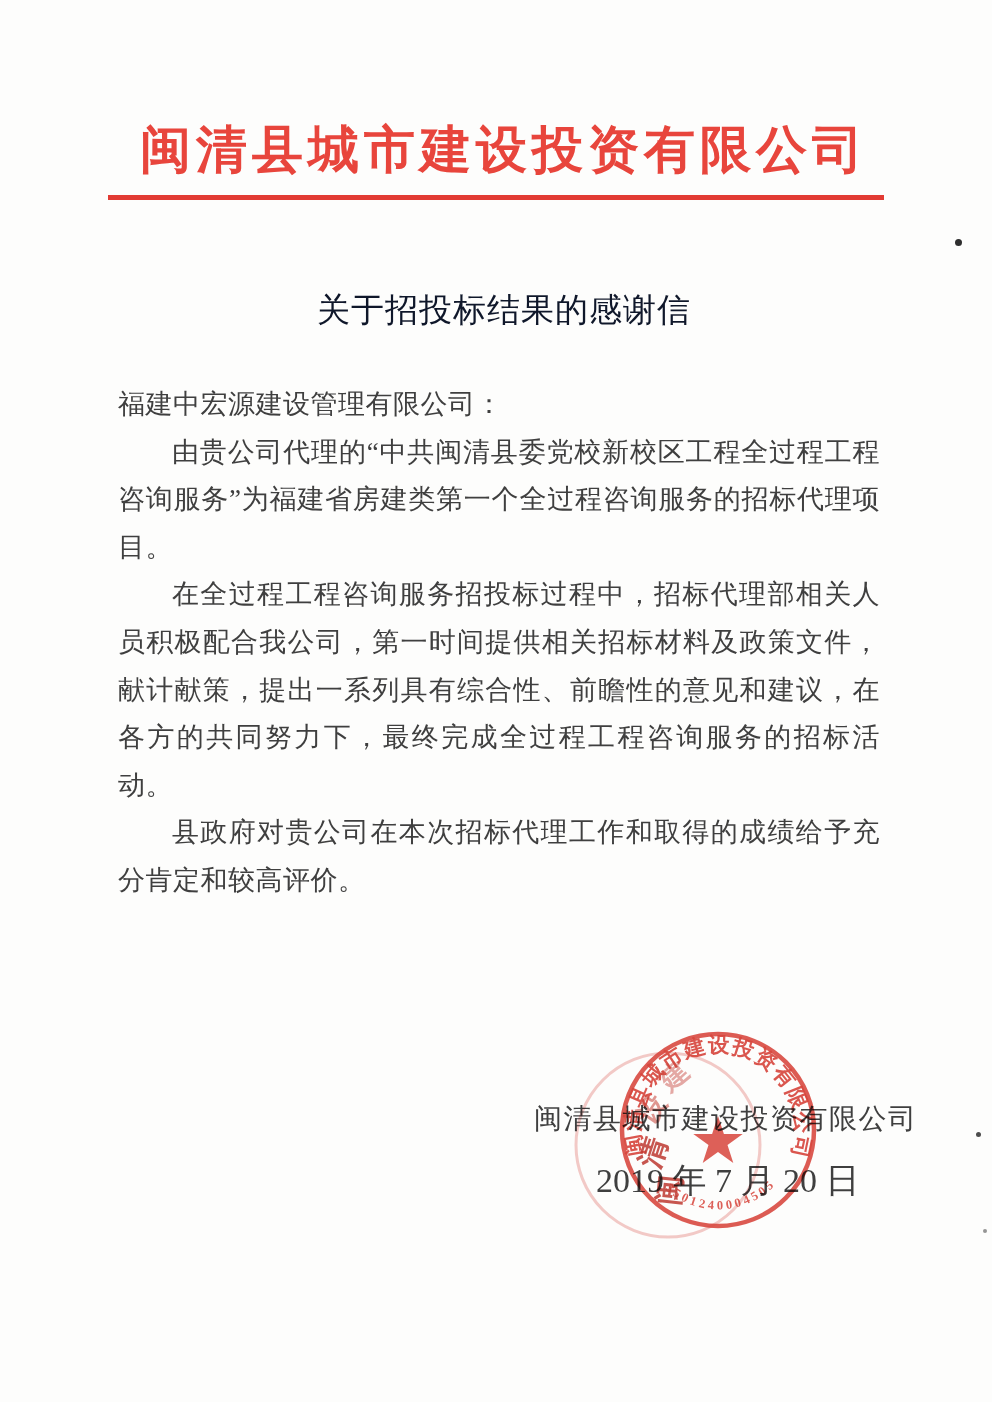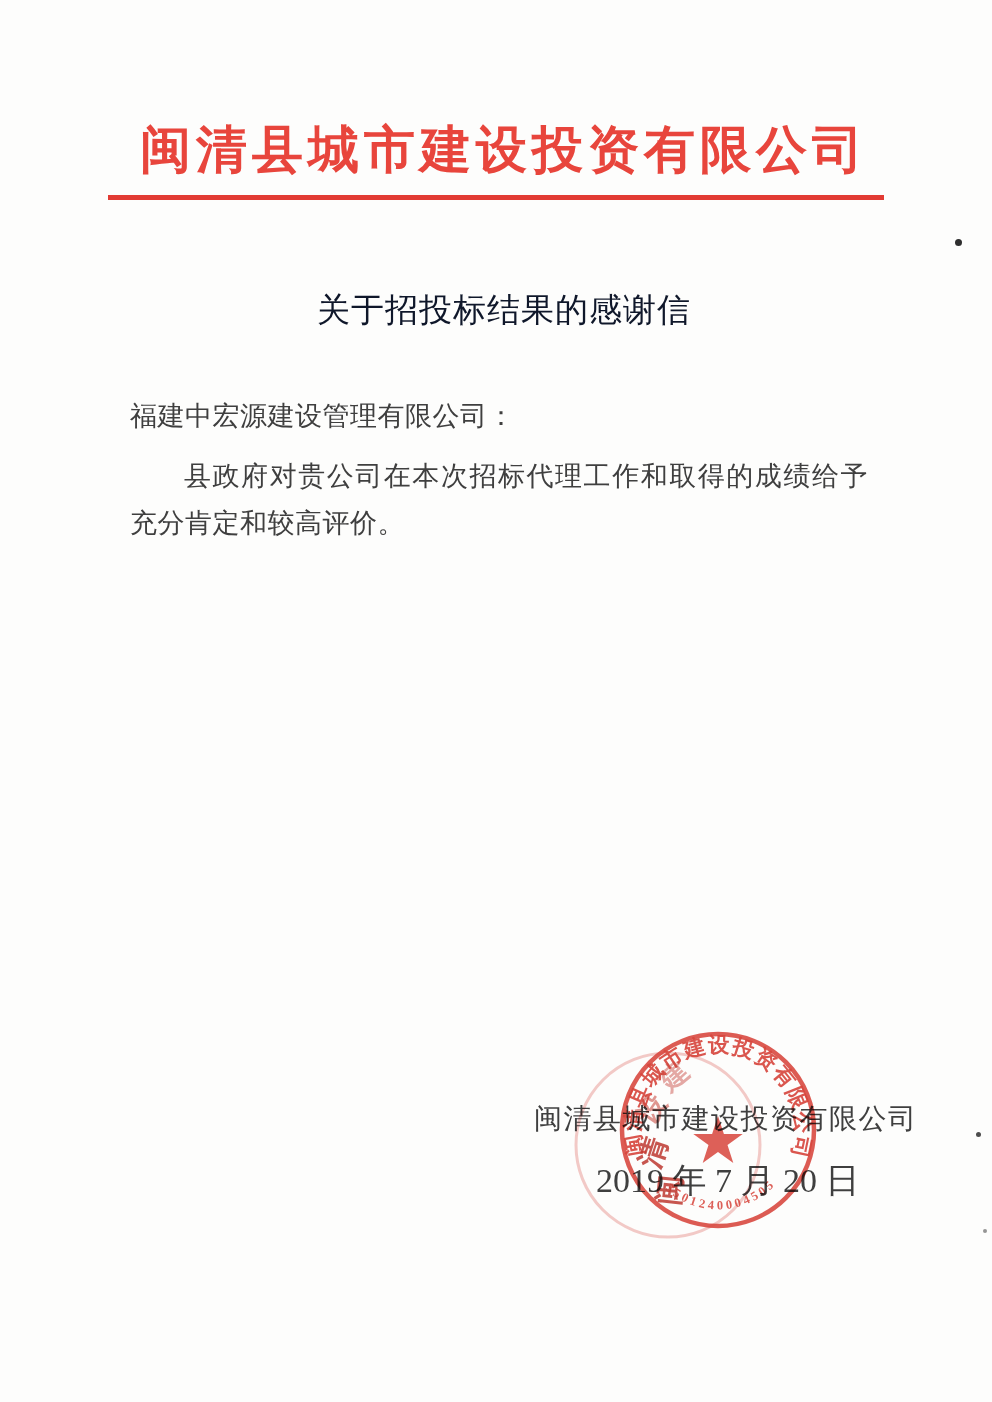--- a/index.html
+++ b/index.html
@@ -23,21 +23,21 @@
     text-align:center; font-family:"Liberation Sans","DejaVu Sans",sans-serif;
     font-size:33px; line-height:44px; color:#0f172a; letter-spacing:1px;
   }
   .body-text {
     position:absolute; top:381px; left:118px; width:762px;
     font-family:"Liberation Serif","DejaVu Serif",serif;
     font-size:27px; line-height:47.6px; color:#3f3f3f;
     text-align:justify; text-justify:inter-character;
     letter-spacing:0.5px;
   }
-  .body-text p { margin:12px; text-indent:2em; }
+  .body-text p { margin:0; text-indent:2em; }
   .body-text p.salutation { text-indent:0; }
   .signature-company {
     position:absolute; top:1100px; left:534px; width:350px;
     font-family:"Liberation Serif","DejaVu Serif",serif;
     font-size:28px; color:#3f3f3f; letter-spacing:1.5px; white-space:nowrap;
   }
   .signature-date {
     position:absolute; top:1158px; left:596px; width:222px;
     text-align:center; font-family:"Liberation Serif","DejaVu Serif",serif;
     font-size:34px; color:#3f3f3f; white-space:nowrap;
@@ -58,20 +58,22 @@
 <div class="page">
 
   <div class="letterhead">闽清县城市建设投资有限公司</div>
 
   <div class="red-rule"></div>
 
   <div class="doc-title">关于招投标结果的感谢信</div>
 
   <div class="body-text">
     <p class="salutation">福建中宏源建设管理有限公司：</p>
+    <p>由贵公司代理的“中共闽清县委党校新校区工程全过程工程咨询服务”为福建省房建类第一个全过程咨询服务的招标代理项目。</p>
+    <p>在全过程工程咨询服务招投标过程中，招标代理部相关人员积极配合我公司，第一时间提供相关招标材料及政策文件，献计献策，提出一系列具有综合性、前瞻性的意见和建议，在各方的共同努力下，最终完成全过程工程咨询服务的招标活动。</p>
     <p>县政府对贵公司在本次招标代理工作和取得的成绩给予充分肯定和较高评价。</p>
   </div>
 
   <div class="signature-company">闽清县城市建设投资有限公司</div>
 
   <div class="signature-date">2019 年 7 月 20 日</div>
 
   <svg class="seal" viewBox="-150 -150 300 300" xmlns="http://www.w3.org/2000/svg">
     <defs>
       <path id="sealTopArc" d="M -72 30 A 78 78 0 1 1 72 30" fill="none"></path>

